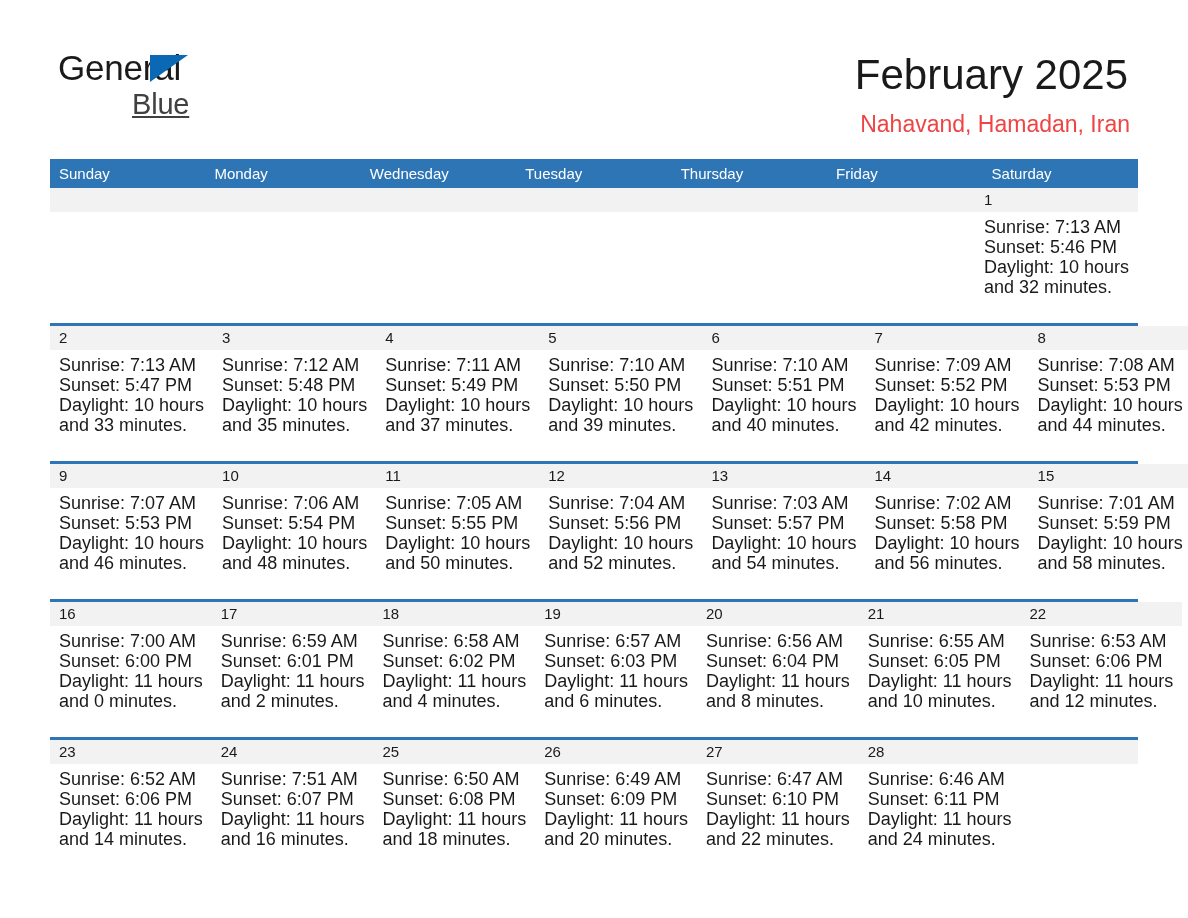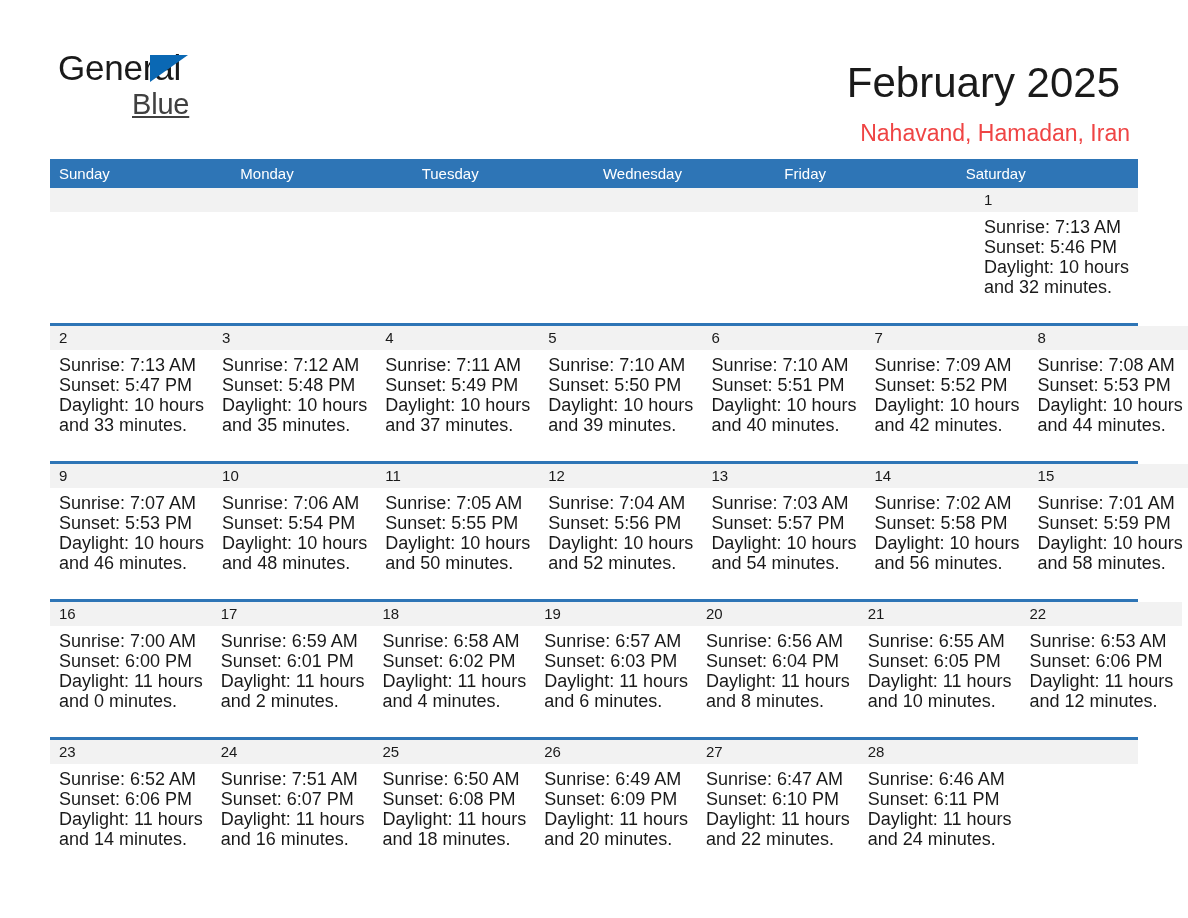--- a/index.html
+++ b/index.html
@@ -77,21 +77,21 @@
     position: absolute;
     right: 58px;
     top: 48px;
     text-align: right;
   }
   .cal-title {
     font-size: 42px;
     line-height: 50px;
     font-weight: normal;
     color: #1a1a1a;
-    margin: 10px;
+    margin: 2px;
     white-space: nowrap;
     text-align: center;
   }
   .cal-subtitle {
     font-size: 23px;
     line-height: 30px;
     font-weight: normal;
     color: #ef4444;
     margin: 9px 0 0 0;
     white-space: nowrap;
@@ -187,22 +187,23 @@
       <h1 class="cal-title">February 2025</h1>
       <h2 class="cal-subtitle">Nahavand, Hamadan, Iran</h2>
     </div>
 
   </div>
 
   <div class="calendar">
     <div class="weekday-header">
         <div class="weekday-cell">Sunday</div>
         <div class="weekday-cell">Monday</div>
+        <div class="weekday-cell">Wednesday</div>
         <div class="weekday-cell">Tuesday</div>
-        <div class="weekday-cell">Wednesday</div>
+        <div class="weekday-cell">Thursday</div>
         <div class="weekday-cell">Friday</div>
         <div class="weekday-cell">Saturday</div>
       </div>
     <div class="weeks-container">
         <div class="week-row">
           <div class="band-strip"></div>
           <div class="day-cell empty">
             <div class="daynum-band"></div>
             <div class="day-body">
               <div></div>

